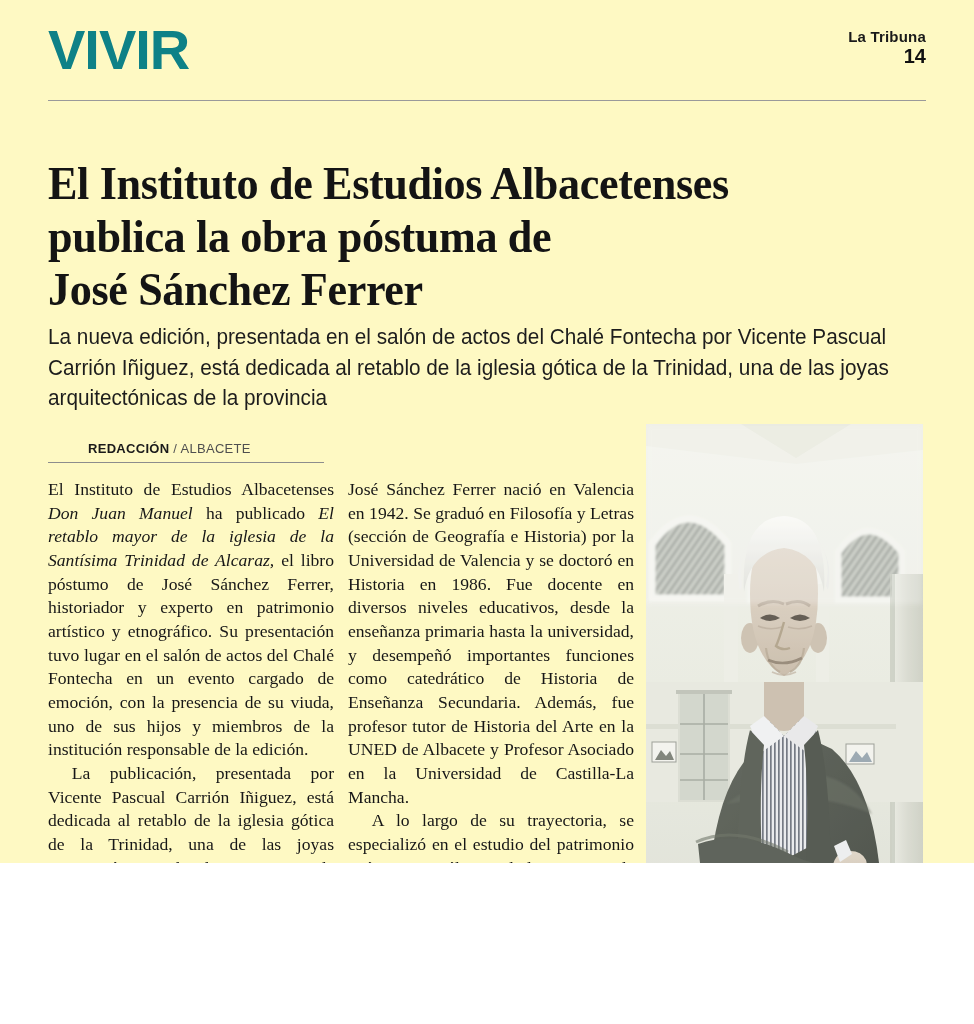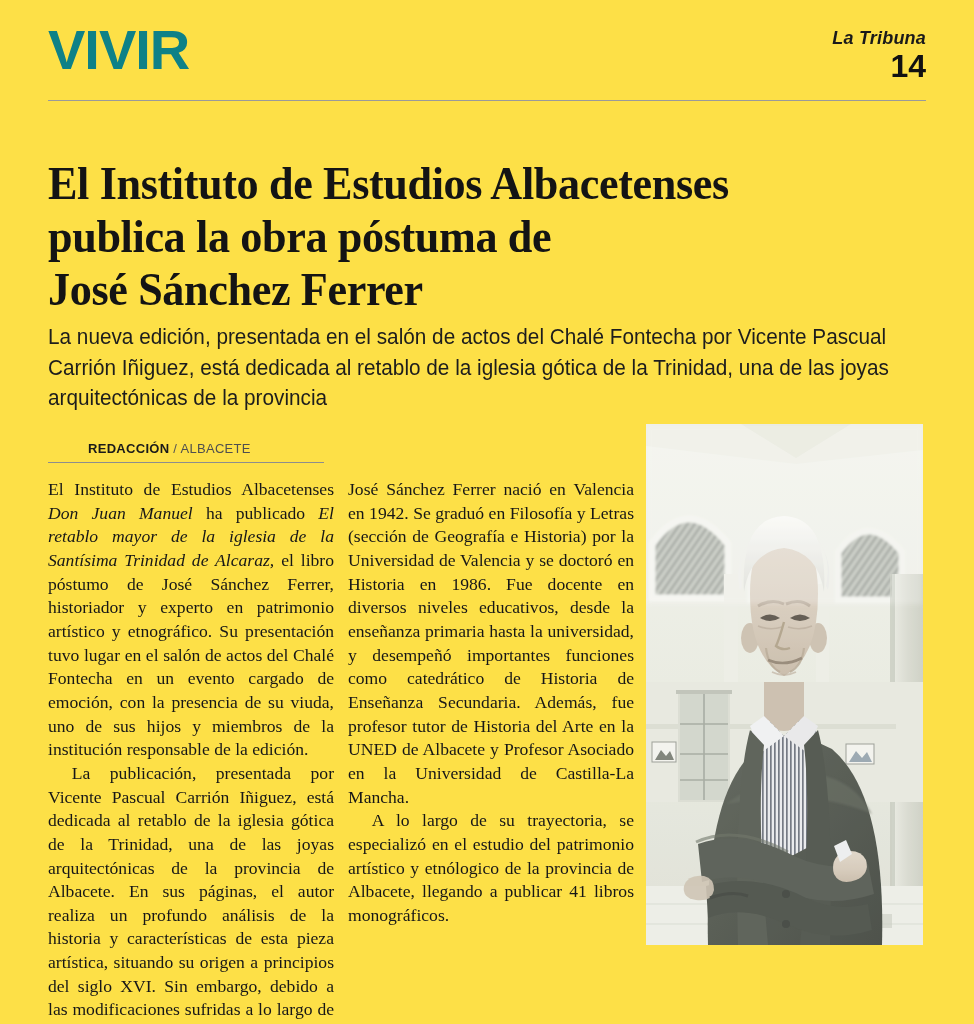--- a/index.html
+++ b/index.html
@@ -6,22 +6,22 @@
   html, body {
     margin: 0; padding: 0;
     width: 974px; height: 1024px;
     background: #ffffff;
     font-family: "Liberation Serif", serif;
   }
 
   .page {
     position: relative;
     width: 974px;
-    height: 1024px;
-    background: #fde047;
+    height: 863px;
+    background: #fef9c3;
     overflow: hidden;
   }
 
   
   .masthead {
     position: absolute;
     left: 48px; top: 22px;
     width: 878px;
     height: 72px;
   }
@@ -36,38 +36,37 @@
     line-height: 1;
   }
   .masthead-right {
     position: absolute;
     right: 0; top: 6px;
     text-align: right;
   }
   .paper-name {
     font-family: "Liberation Sans", sans-serif;
     font-weight: bold;
-    font-size: 18px;
+    font-size: 15px;
     color: #1a1a1a;
     line-height: 1.15;
     letter-spacing: 0.2px;
-    font-style: italic;
   }
   .paper-date {
     font-family: "Liberation Sans", sans-serif;
     font-weight: normal;
     font-size: 13.5px;
     color: #2a2a2a;
     line-height: 1.35;
     letter-spacing: 0.35px;
   }
   .page-number {
     font-family: "Liberation Sans", sans-serif;
     font-weight: bold;
-    font-size: 32px;
+    font-size: 20px;
     color: #111111;
     line-height: 1.05;
     margin-top: 1px;
   }
 
   .rule-top {
     position: absolute;
     left: 48px; top: 100px;
     width: 878px;
     height: 1px;

